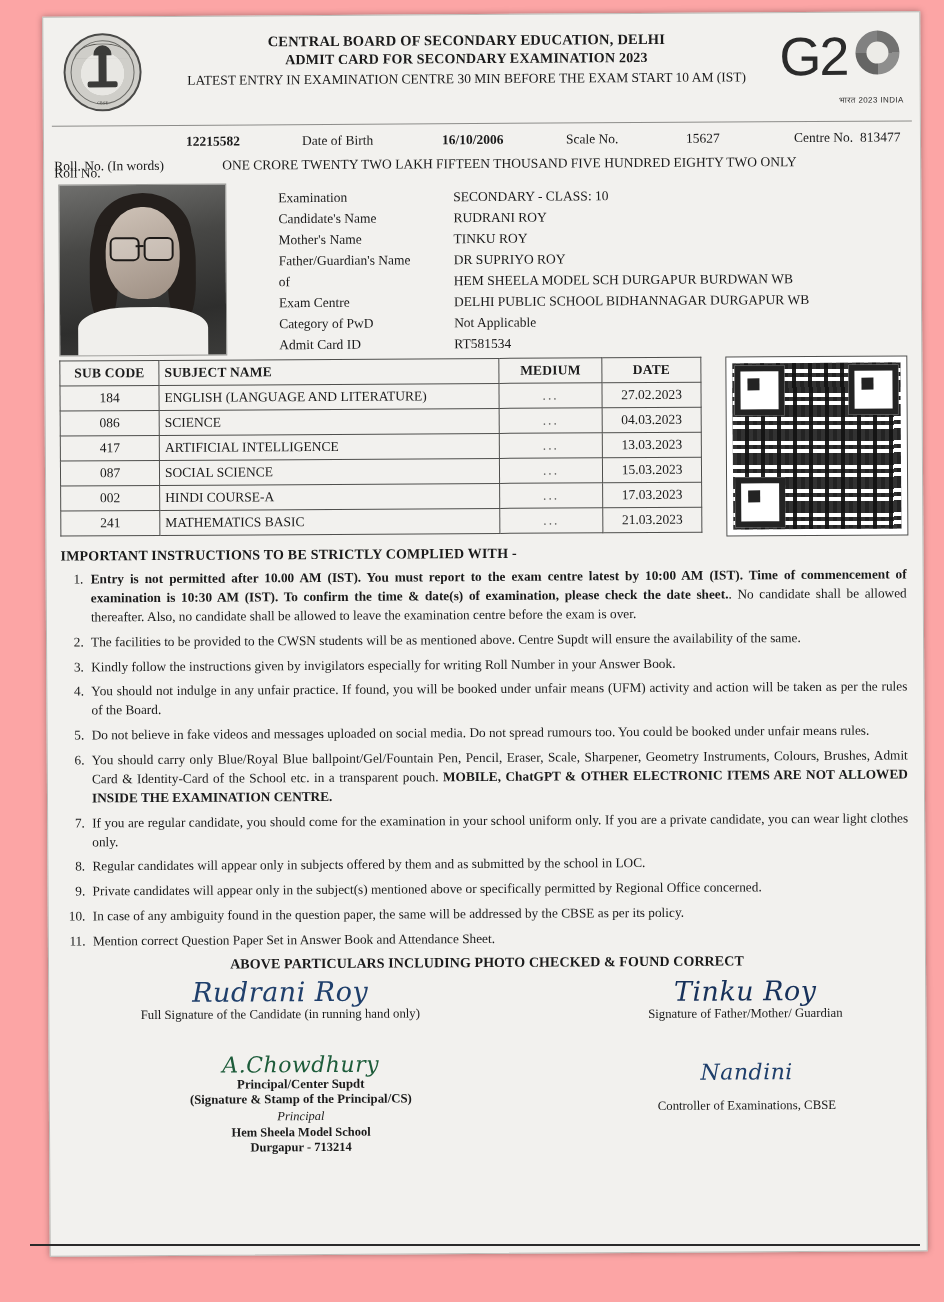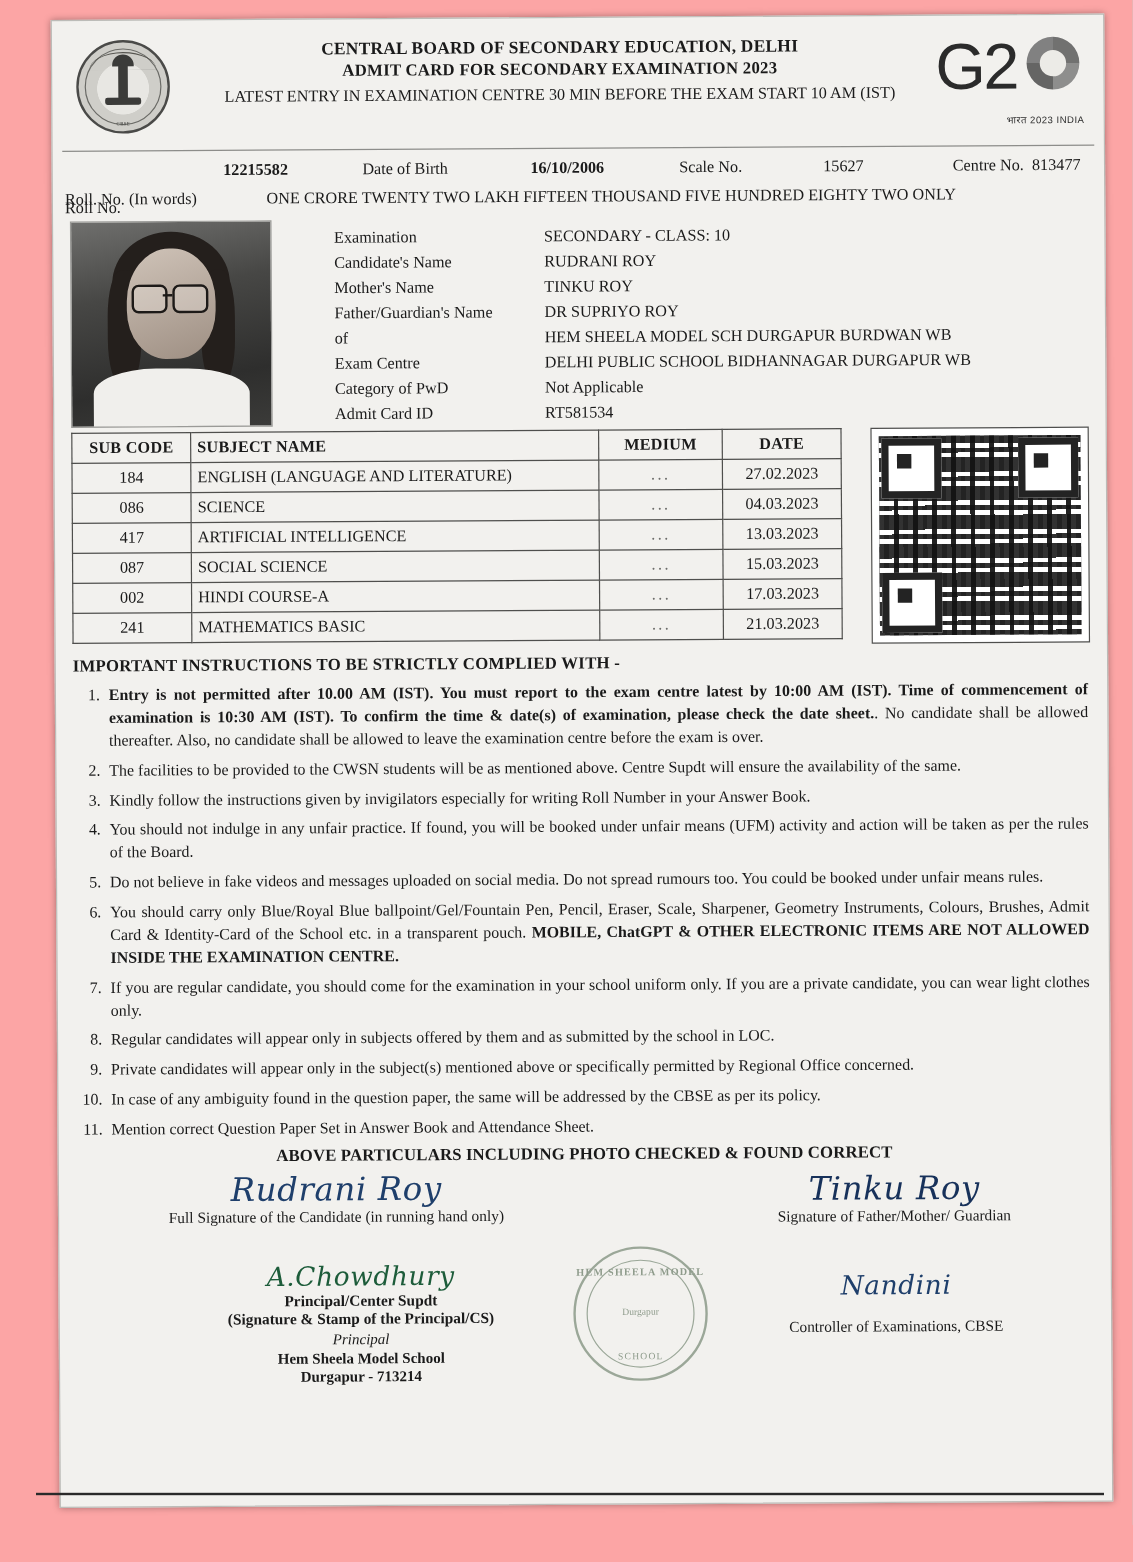--- a/index.html
+++ b/index.html
@@ -677,26 +677,20 @@
           <div class="sig-script small" style="color:#1d5c3a;">A.Chowdhury</div>
           <div class="sig-cap b">Principal/Center Supdt</div>
           <div class="sig-cap b">(Signature &amp; Stamp of the Principal/CS)</div>
           <div class="principal-stamp">
             <div class="p1">Principal</div>
             <div class="p2">Hem Sheela Model School</div>
             <div class="p3">Durgapur - 713214</div>
           </div>
         </div>
 
-        <div class="stamp">
-          <div class="r2"></div>
-          <div class="top">HEM SHEELA MODEL</div>
-          <div class="mid">Durgapur</div>
-          <div class="bot">SCHOOL</div>
-        </div>
 
         <div class="controller">
           <div class="sig-script small">Nandini</div>
           <div class="sig-cap" style="margin-top:14px;">Controller of Examinations, CBSE</div>
         </div>
       </div>
 
     </div>
   </div>
 

